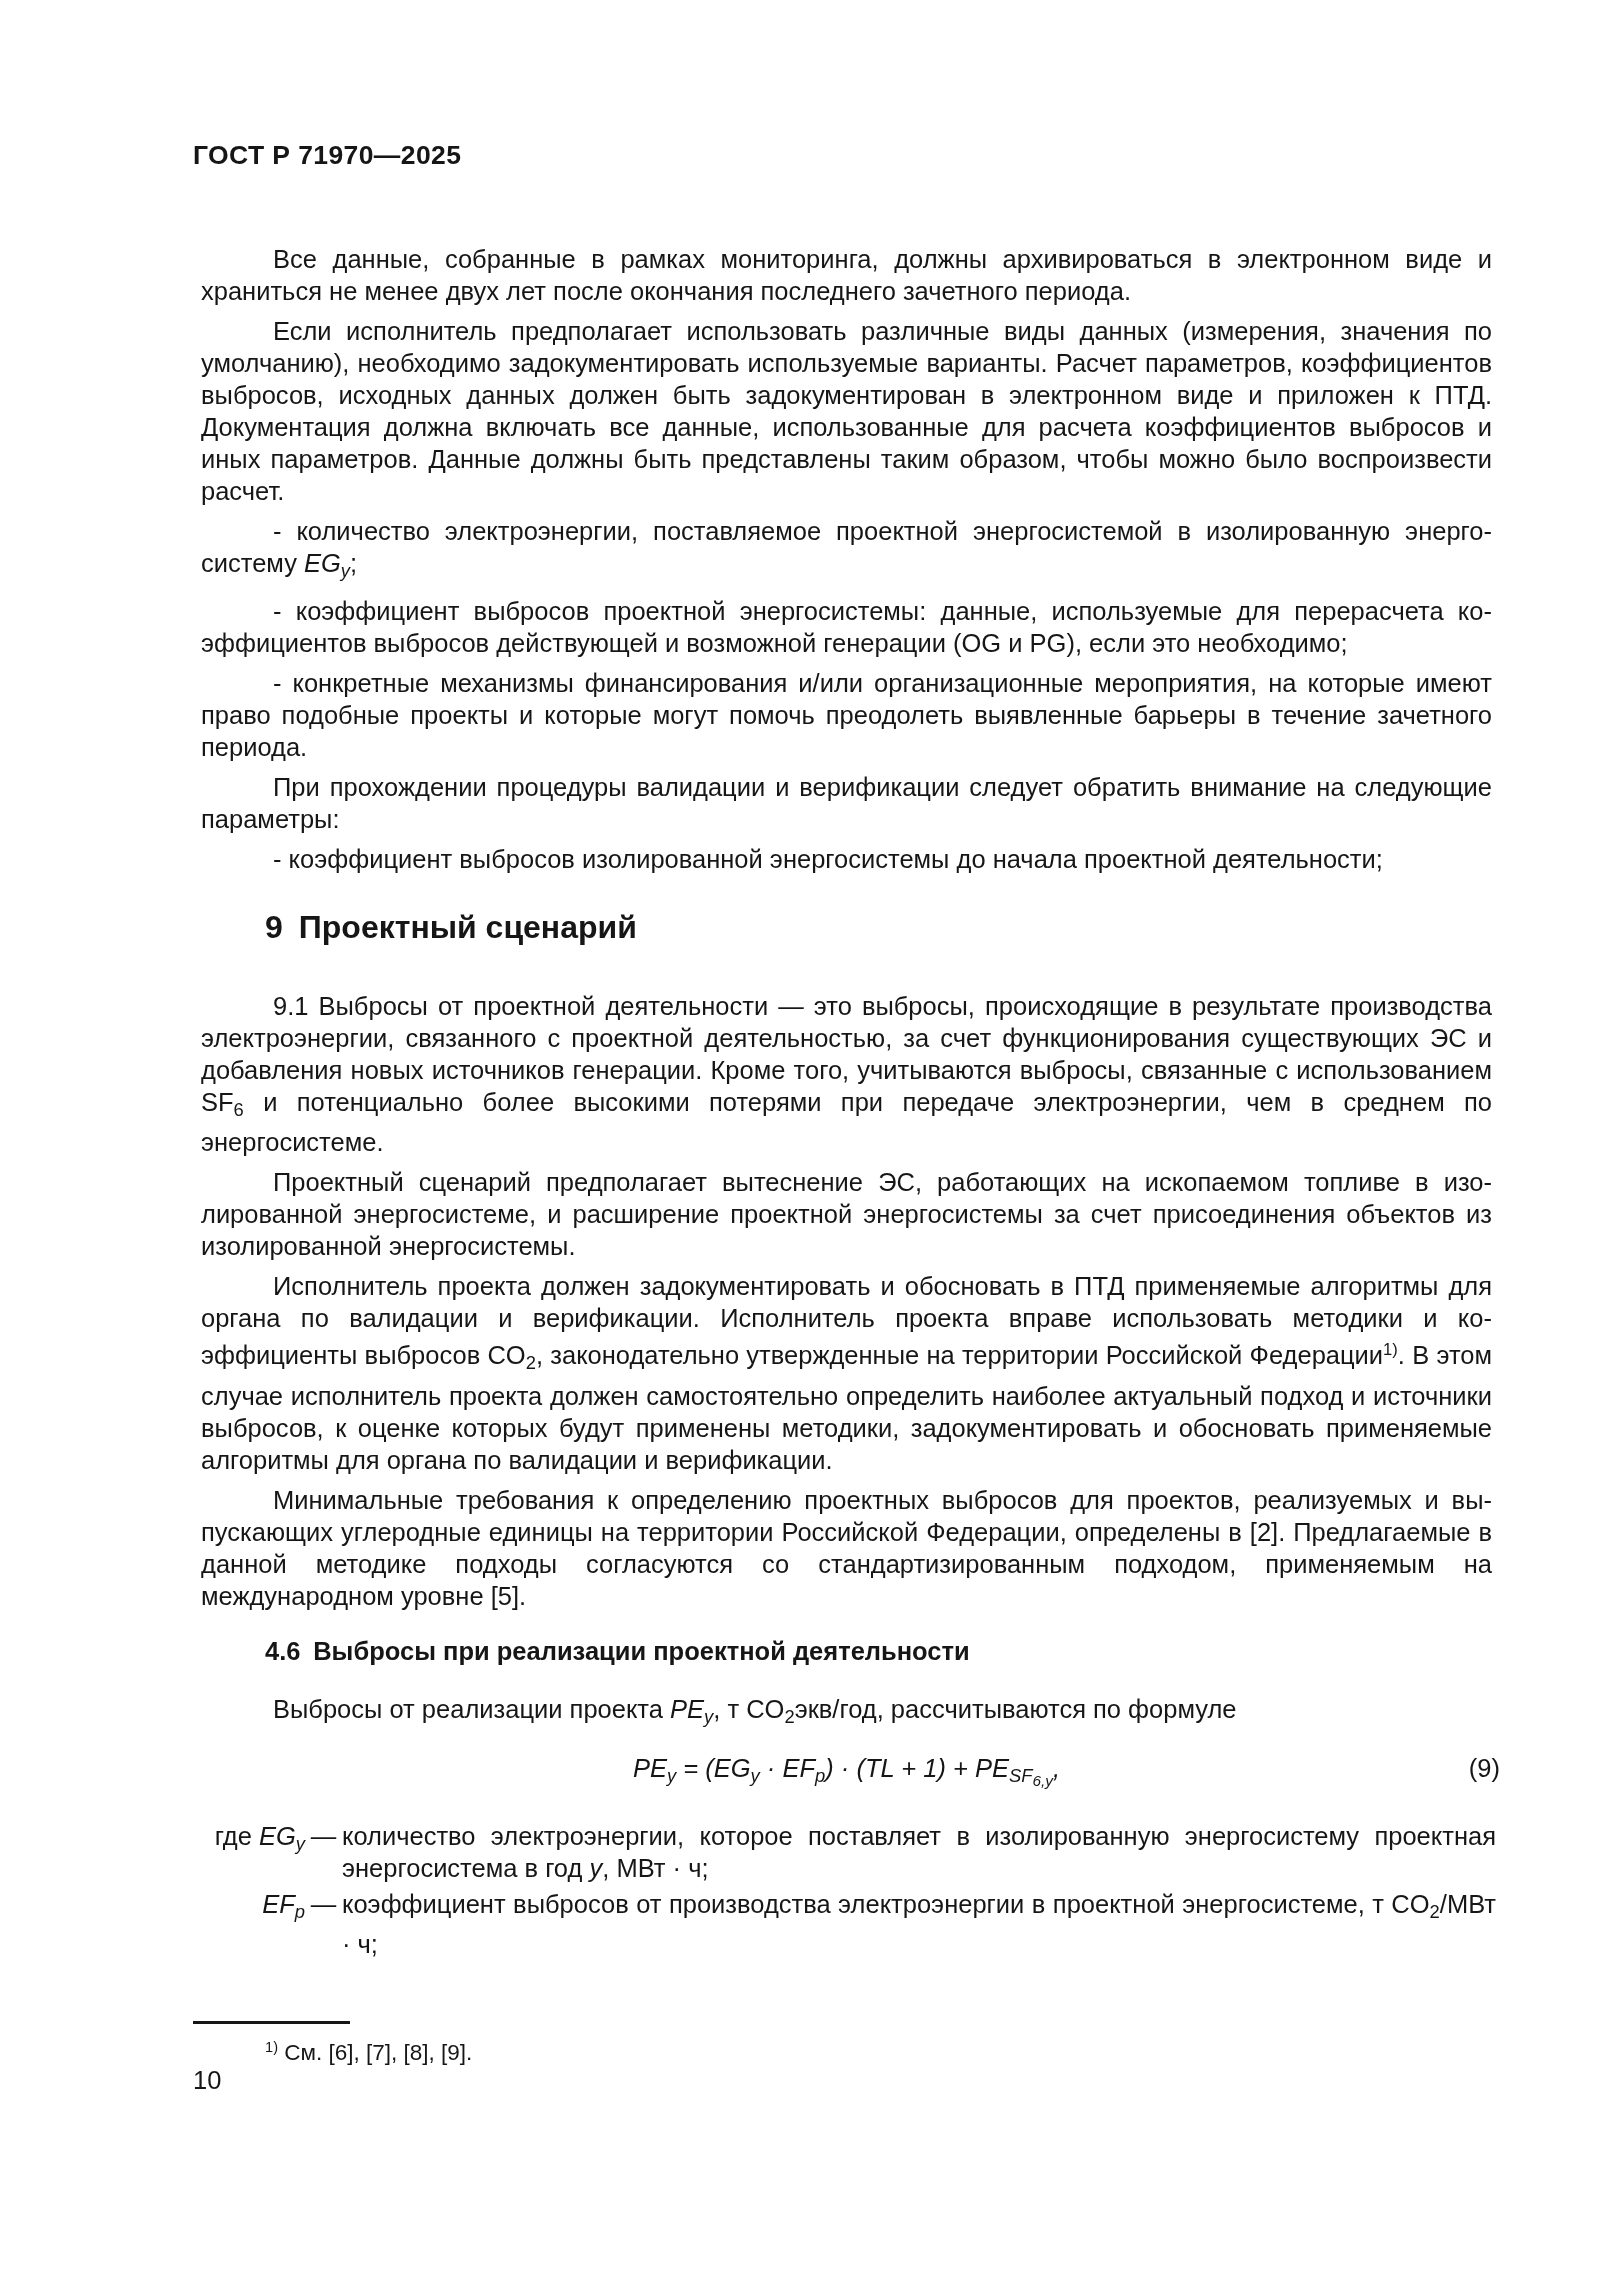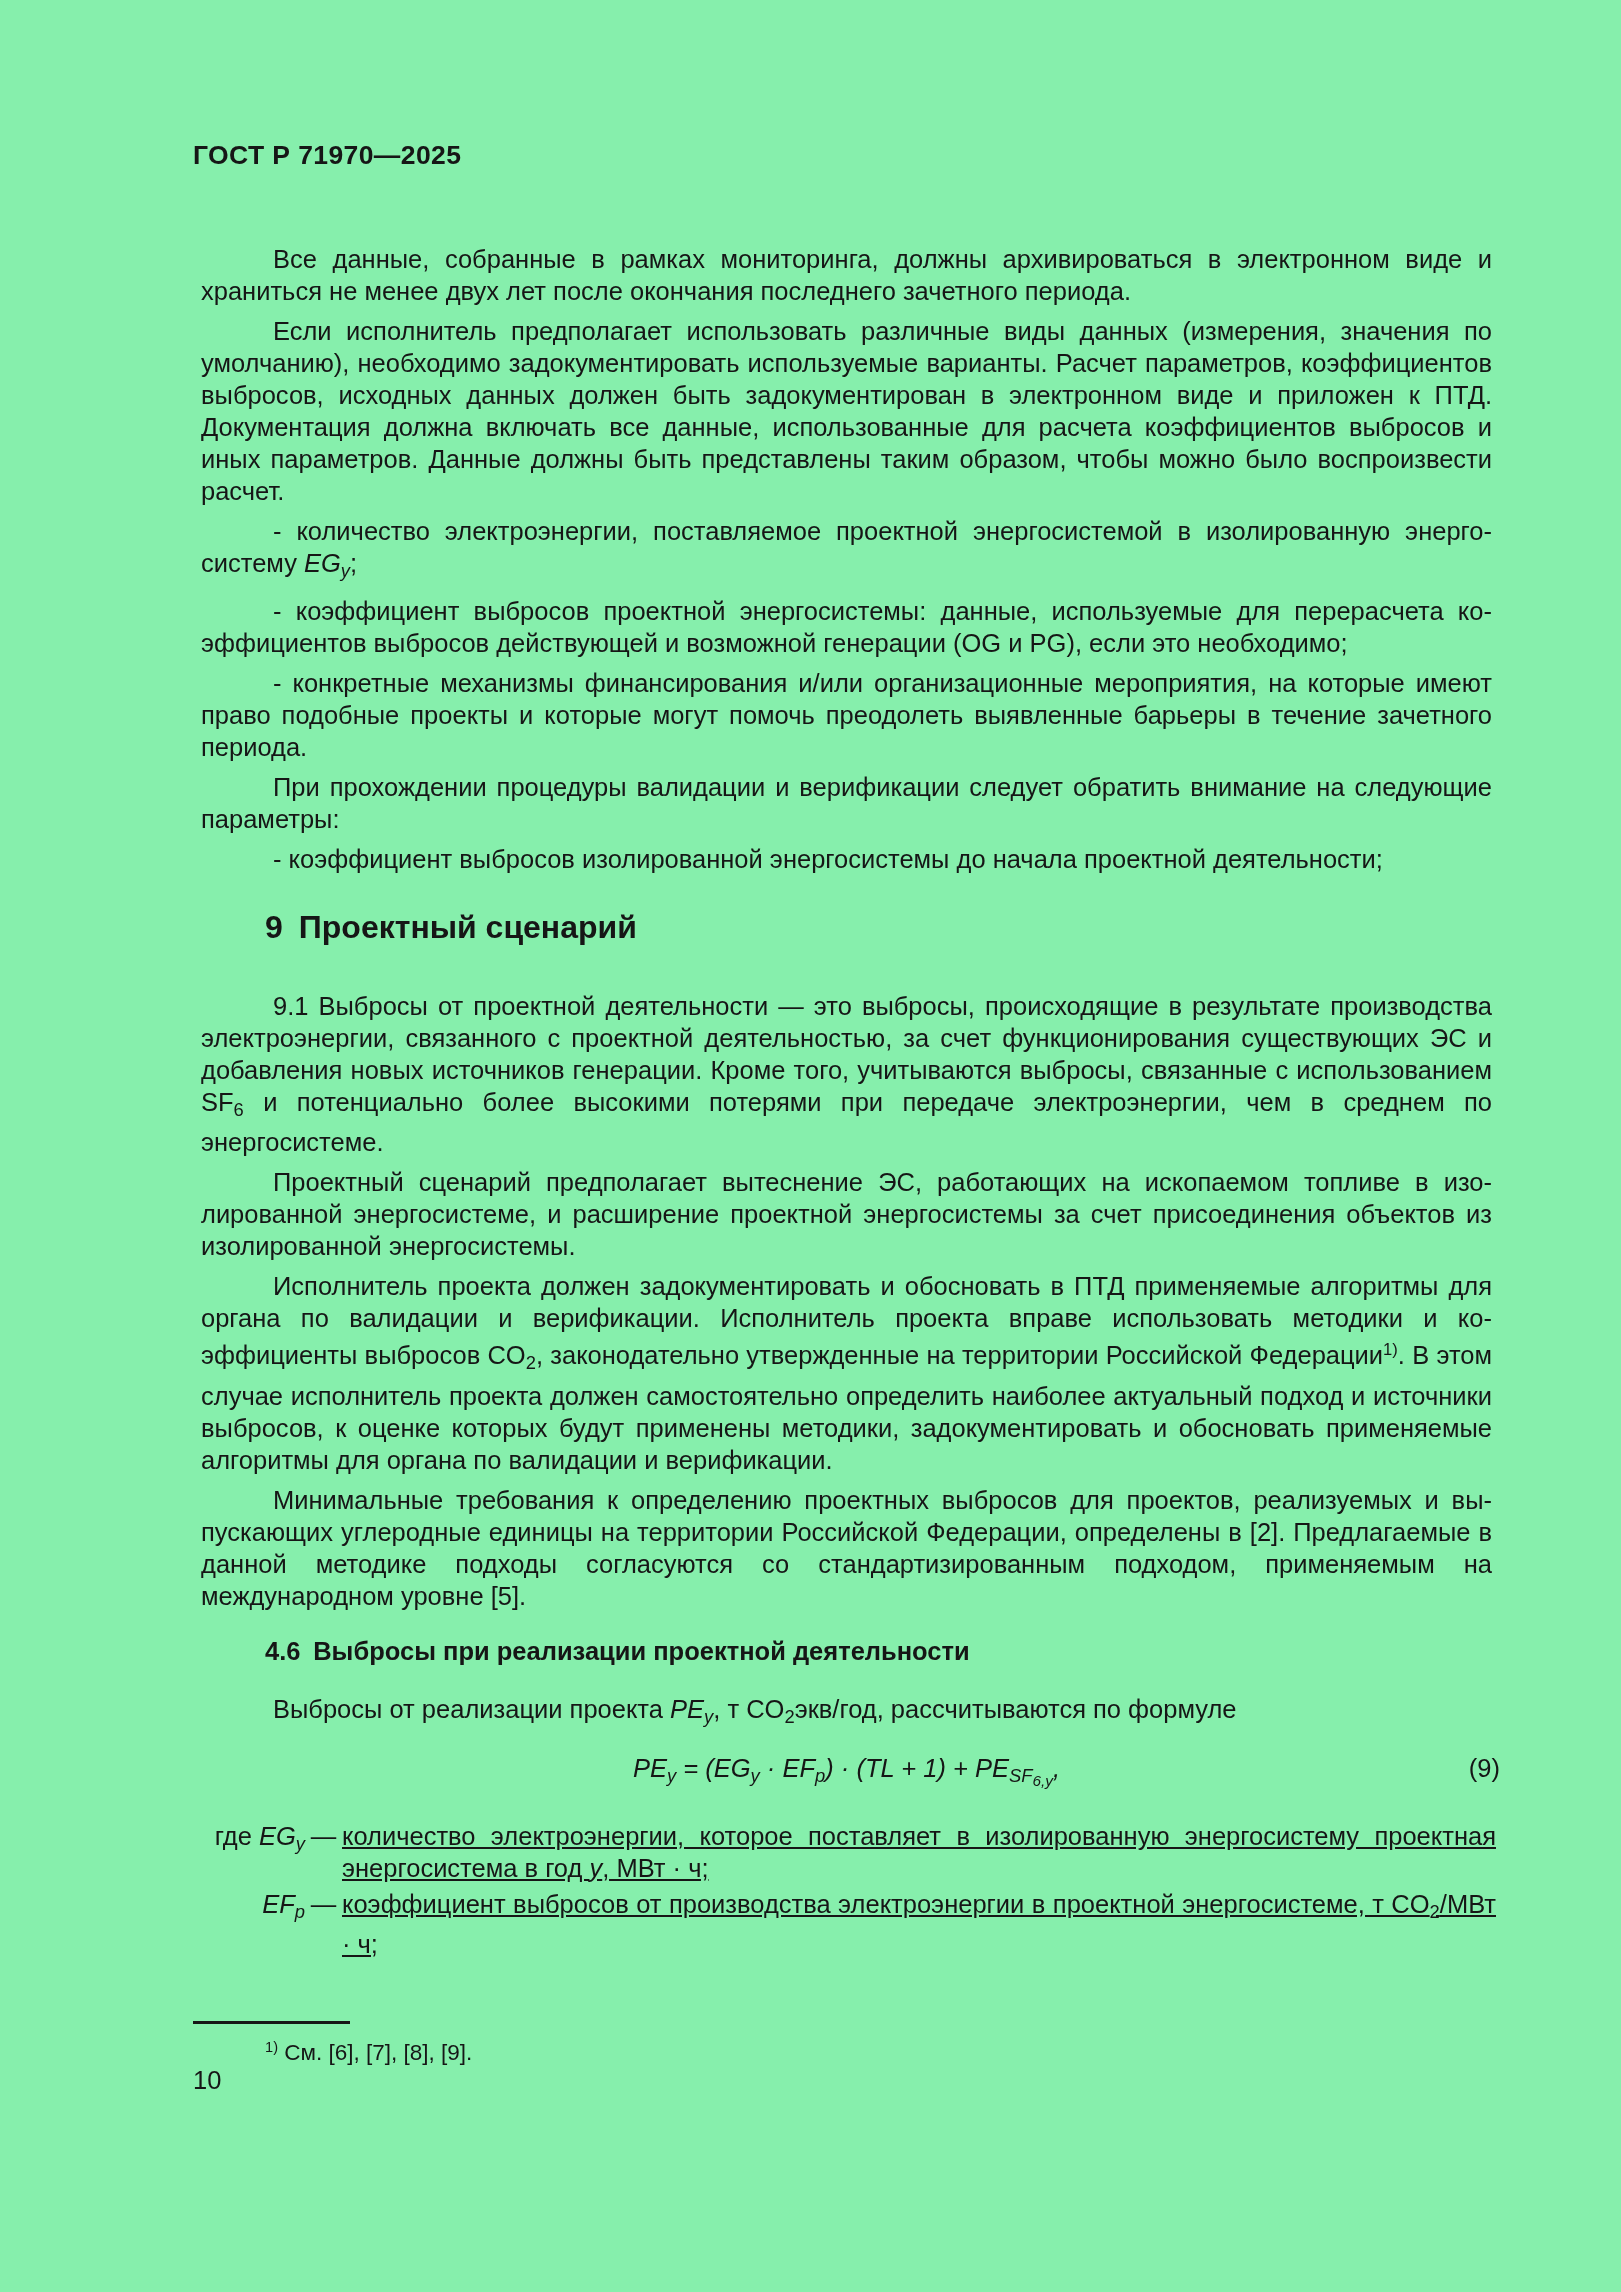--- a/index.html
+++ b/index.html
@@ -1,20 +1,20 @@
 <!DOCTYPE html>
 <html lang="ru"><head>
 <meta charset="utf-8">
 <style>
   html,body{margin:0;padding:0;background:#e8e8e8;}
   .page{
     position:relative;
     width:1621px;height:2293px;
     margin:0 auto;
-    background:#86efac;
+    background:#ffffff;
     font-family:"Liberation Sans","DejaVu Sans",sans-serif;
     color:#161616;
     overflow:hidden;
   }
   .doc-header{
     position:absolute;left:193px;top:140px;
     font-size:26.5px;font-weight:bold;letter-spacing:0.4px;
     white-space:nowrap;
   }
   .content{
@@ -41,21 +41,21 @@
     text-indent:0;
   }
   .formula-body{font-style:italic;}
   .formula-number{
     position:absolute;right:0;top:0;
     font-style:normal;
   }
   .def-row{display:flex;text-indent:0;margin:4px;}
   .def-term{flex:0 0 108px;text-align:right;white-space:nowrap;}
   .def-dash{flex:0 0 37px;text-align:center;}
-  .def-text{flex:1 1 auto;text-align:justify;text-decoration:underline;}
+  .def-text{flex:1 1 auto;text-align:justify;}
   
   .s-i{font-style:italic;}
   .s-sub{font-size:0.72em;vertical-align:-0.28em;}
   .s-isub{font-style:italic;font-size:0.72em;vertical-align:-0.28em;}
   .s-sup{font-size:0.65em;vertical-align:0.55em;}
   .s-sub2{font-size:0.60em;vertical-align:-0.62em;}
   .s-isub2{font-style:italic;font-size:0.60em;vertical-align:-0.62em;}
   .footnote{
     position:absolute;left:193px;top:2021px;width:1307px;
     font-size:22.5px;line-height:29px;

